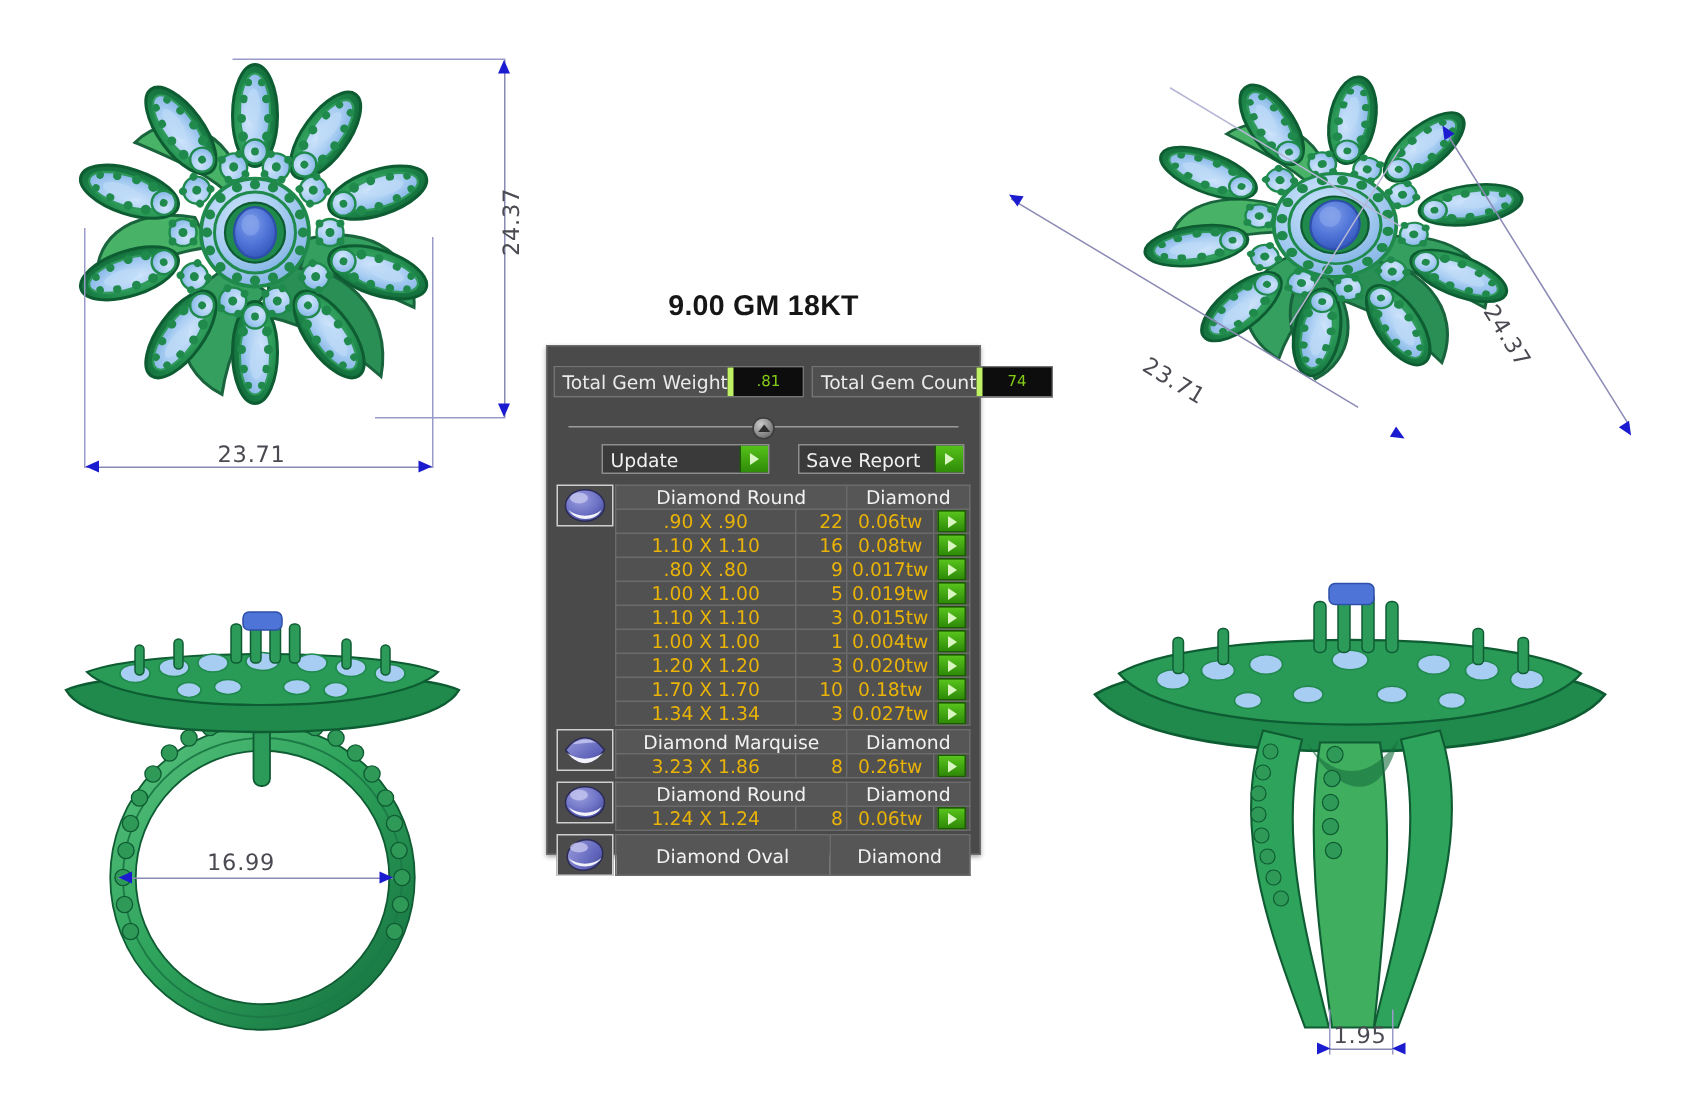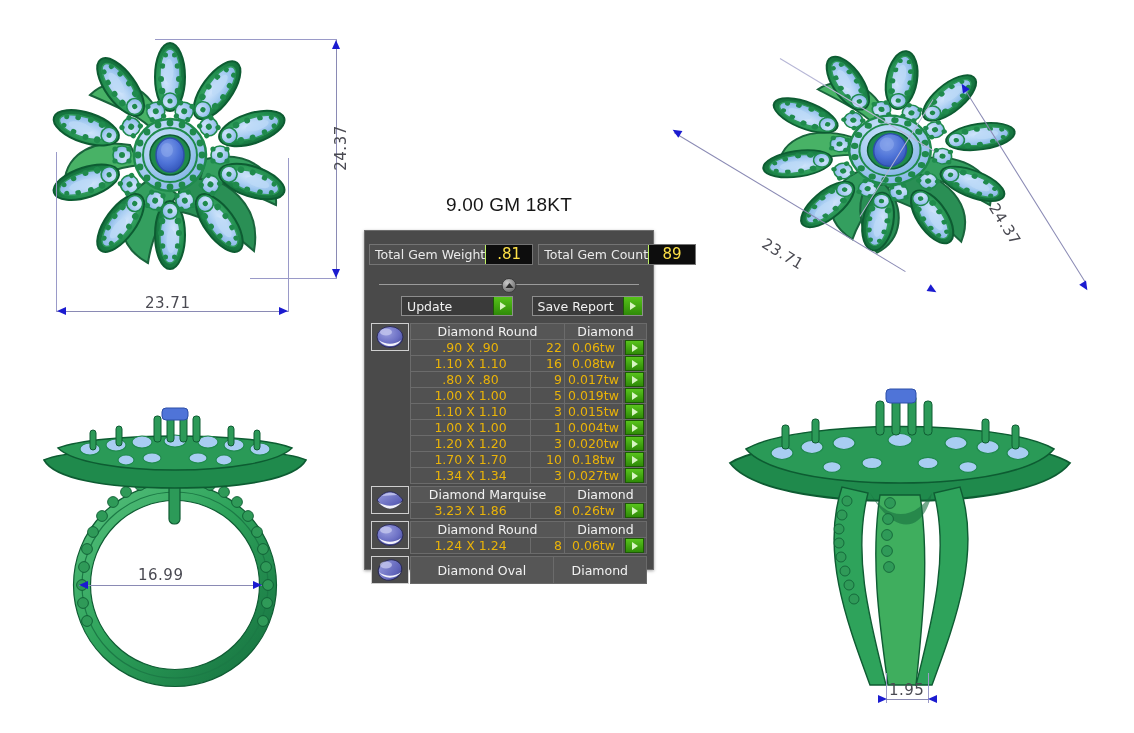--- a/index.html
+++ b/index.html
@@ -49,21 +49,21 @@
     border:1px solid #6d6d6d;
     box-sizing:border-box;
     box-shadow:0 1px 3px rgba(0,0,0,.35);
     font-family:"DejaVu Sans", sans-serif;
   }
   #panel-title{
     position:absolute;
     left:364px;top:194px;
     width:290px;
     text-align:center;
-    font-size:19px;font-weight:normal;color:#161616;
+    font-size:19px;font-weight:bold;color:#161616;
     font-family:"Liberation Sans", sans-serif;
     letter-spacing:.2px;
   }
   .totals-row{
     display:flex;align-items:center;
     height:38px;
     margin:4px 4px 0 4px;
     gap:5px;
   }
   .total-block{
@@ -79,23 +79,23 @@
     display:flex;align-items:center;
     padding-left:5px;
     font-size:12.5px;color:#eaeaea;
     background:#4f4f4f;
     white-space:nowrap;
   }
   .total-value{
     width:46px;
     display:flex;align-items:center;justify-content:center;
     background:#0d0d0d;
-    color:#fde047;
-    font-size:15px;
-    border-left:1px solid #bef264;
+    color:#84cc16;
+    font-size:10px;
+    border-left:4px solid #bef264;
   }
 
   
   .divider-wrap{
     position:relative;
     height:14px;margin:5px 14px 0 14px;
   }
   .divider-line{
     position:absolute;left:0;right:0;top:6px;height:1px;
     background:#9b9b9b;
@@ -623,21 +623,21 @@
 
   <div id="gem-panel">
 
     <div class="totals-row">
       <div class="total-block">
         <span class="total-label">Total Gem Weight</span>
         <span class="total-value">.81</span>
       </div>
       <div class="total-block">
         <span class="total-label">Total Gem Count</span>
-        <span class="total-value">89</span>
+        <span class="total-value">74</span>
       </div>
     </div>
 
     <div class="divider-wrap">
       <div class="divider-line"></div>
       <div class="collapse-btn">
         <i></i>
       </div>
     </div>
 

